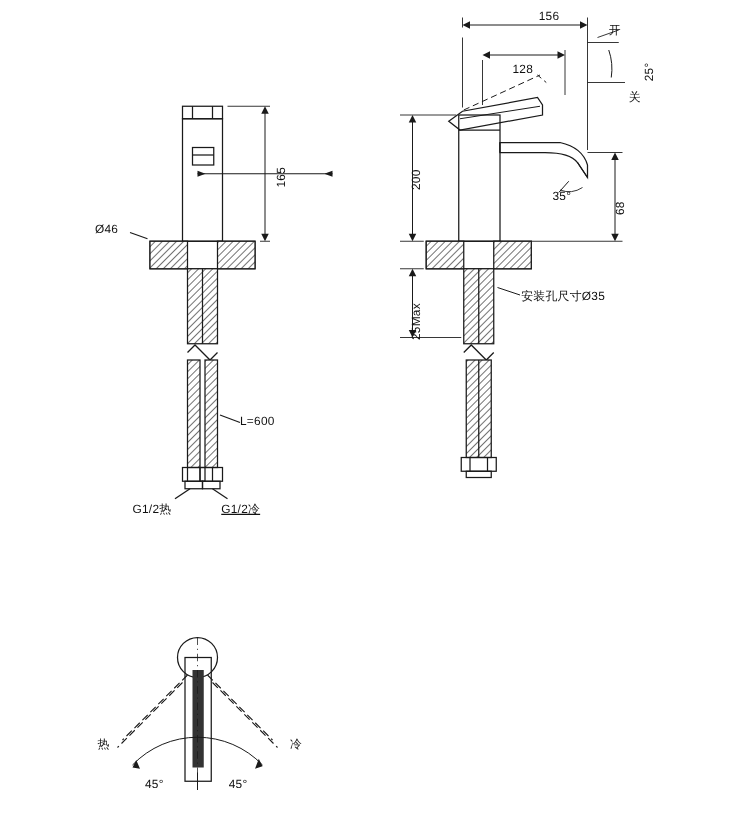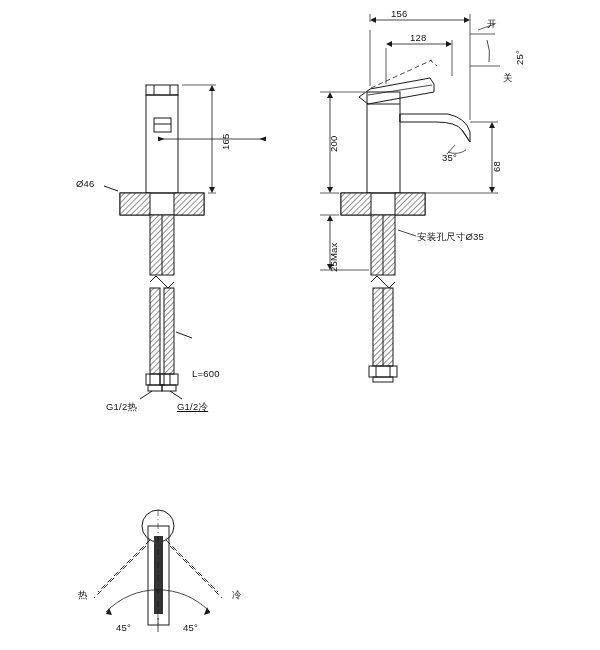--- a/index.html
+++ b/index.html
@@ -206,26 +206,26 @@
         <path d="M106,612 A72,72 0 0,1 210,612" stroke="#1a1a1a" stroke-width="0.8" fill="none"></path>
         <path d="M109,608 L106,614 L112,615" fill="#1a1a1a" stroke="none"></path>
         <path d="M204,615 L210,613 L207,607" fill="#1a1a1a" stroke="none"></path>
         <line x1="158" y1="618" x2="158" y2="632" stroke-width="0.8"></line>
       </g>
     </g>
   </svg>
 
   <div class="lbl rot90" style="left:220px; top:150px;">165</div>
   <div class="lbl" style="left:76px; top:178px;">Ø46</div>
-  <div class="lbl" style="left:192px; top:332px;margin-top:36px;">L=600</div>
+  <div class="lbl" style="left:192px; top:332px;">L=600</div>
   <div class="lbl" style="left:106px; top:401px;">G1/2热</div>
   <div class="lbl" style="left:177px; top:401px;text-decoration:underline;">G1/2冷</div>
 
-  <div class="lbl" style="left:391px; top:8px;">156</div>
-  <div class="lbl" style="left:410px; top:32px;text-align:center;">128</div>
+  <div class="lbl" style="left:431px; top:8px;">156</div>
+  <div class="lbl" style="left:410px; top:50px;text-align:center;">128</div>
   <div class="lbl rot90" style="left:328px; top:152px;">200</div>
   <div class="lbl rot90" style="left:491px; top:172px;">68</div>
   <div class="lbl rot90" style="left:328px; top:272px;">25Max</div>
   <div class="lbl rot90" style="left:514px; top:65px;">25°</div>
   <div class="lbl" style="left:442px; top:152px;">35°</div>
   <div class="lbl" style="left:487px; top:18px;">开</div>
   <div class="lbl" style="left:503px; top:72px;">关</div>
   <div class="lbl" style="left:417px; top:231px;">安装孔尺寸Ø35</div>
 
   <div class="lbl" style="left:78px; top:589px;">热</div>

